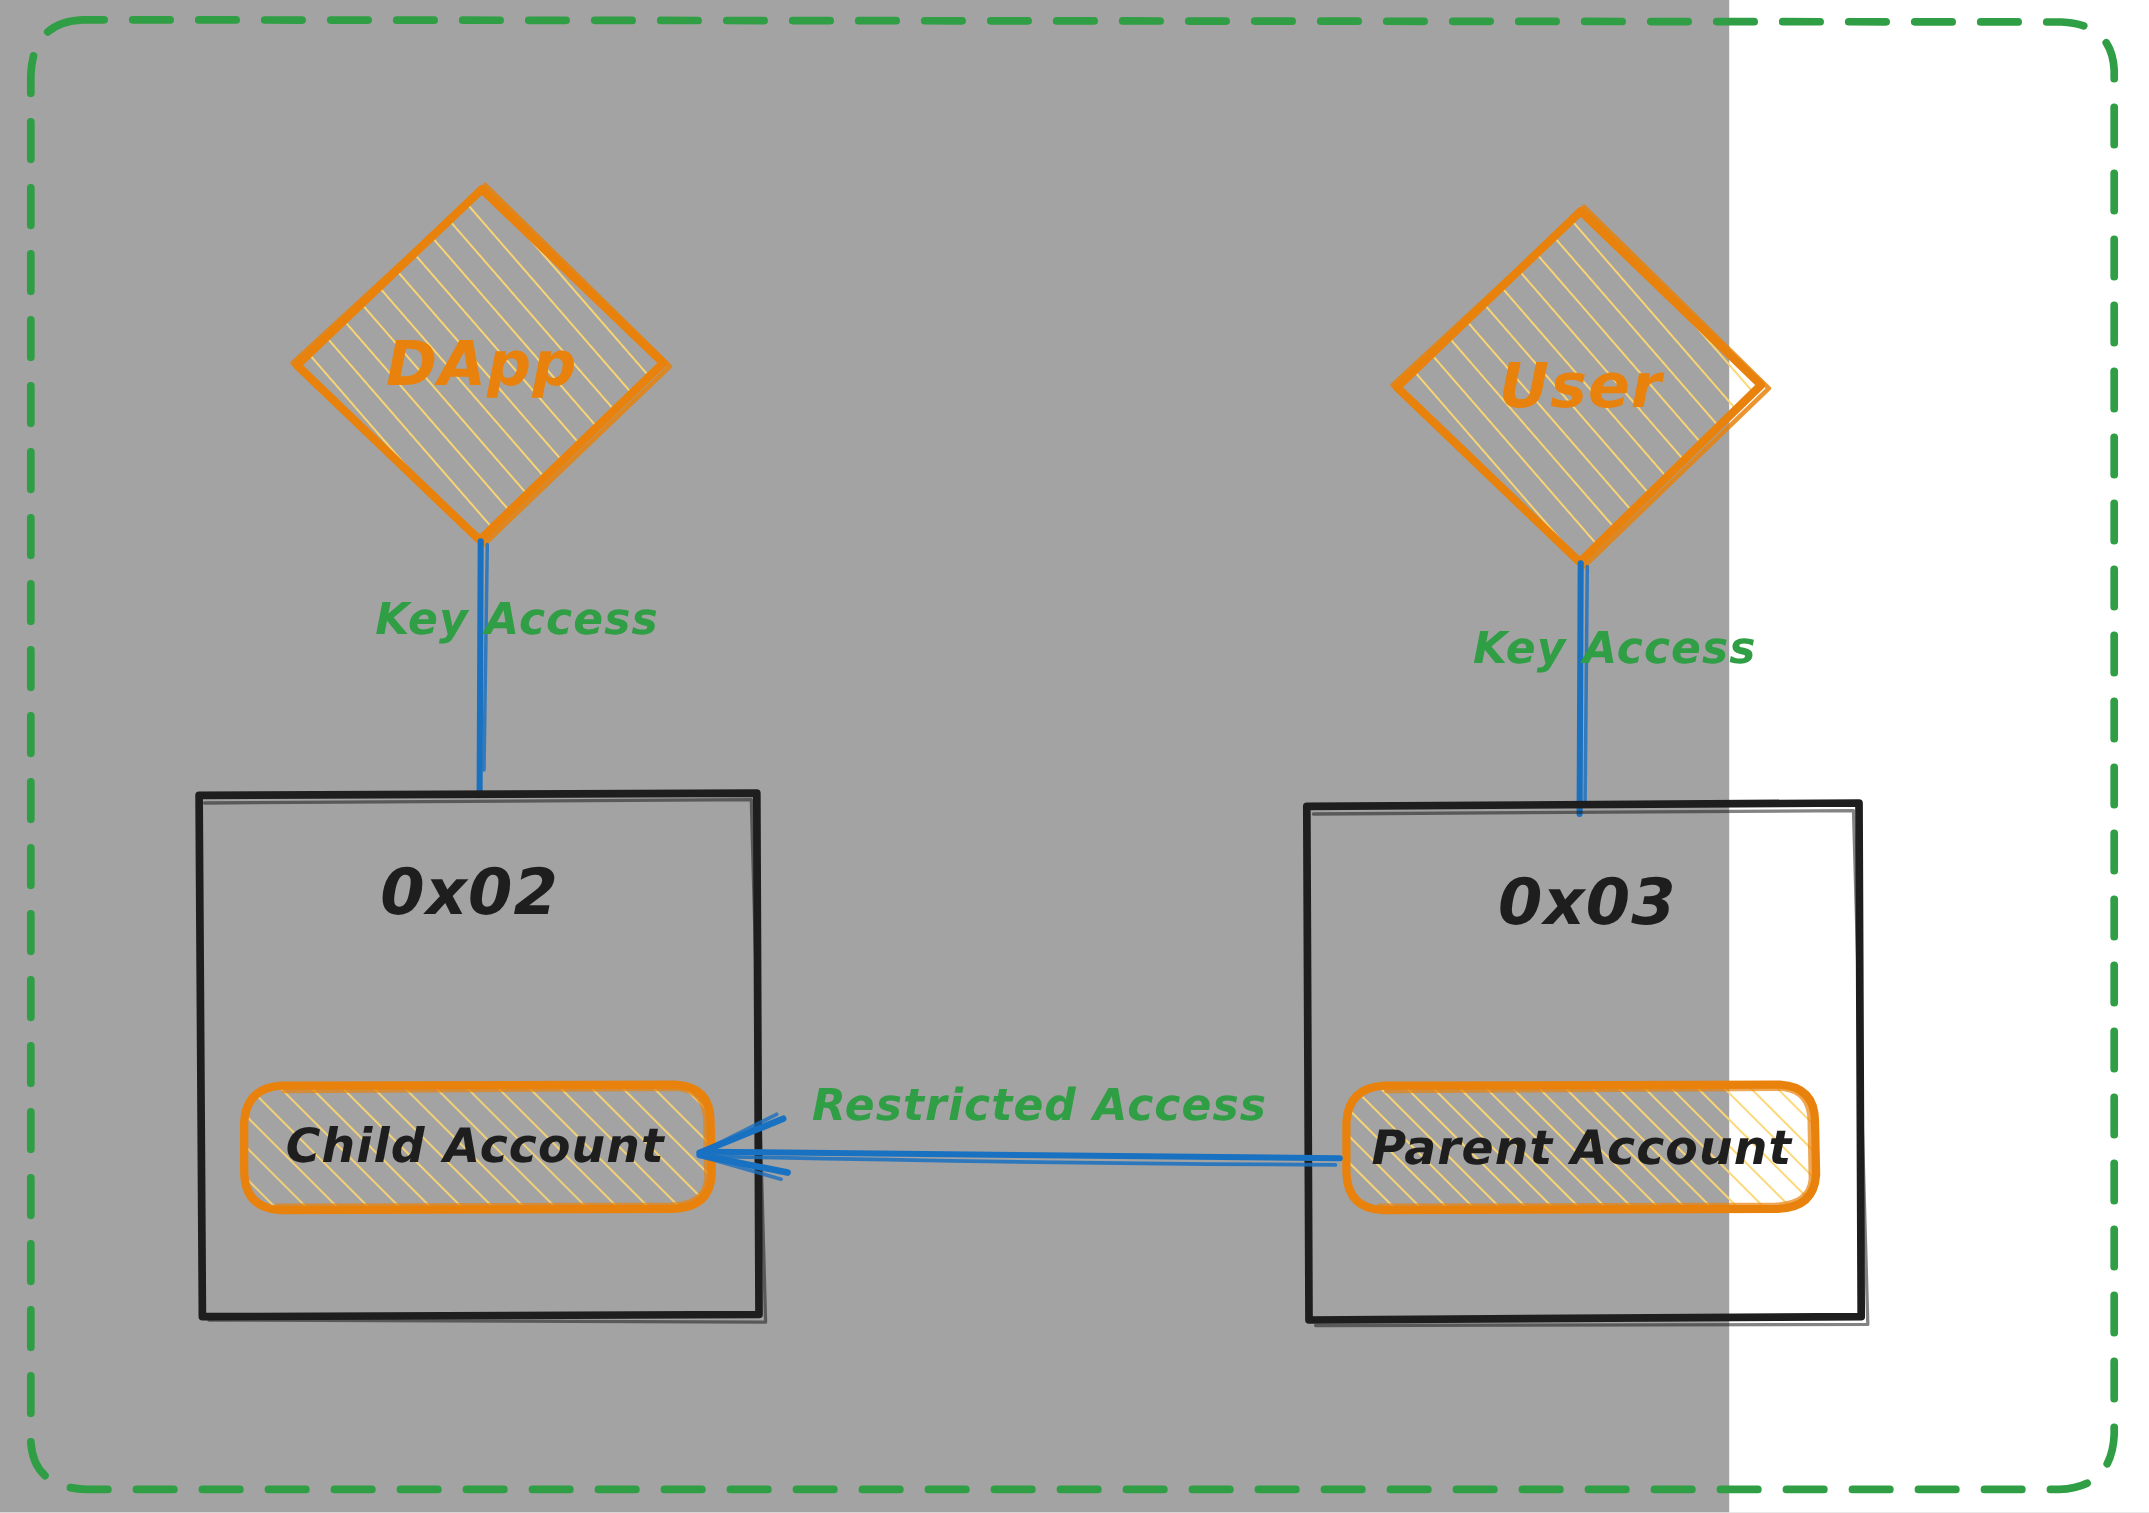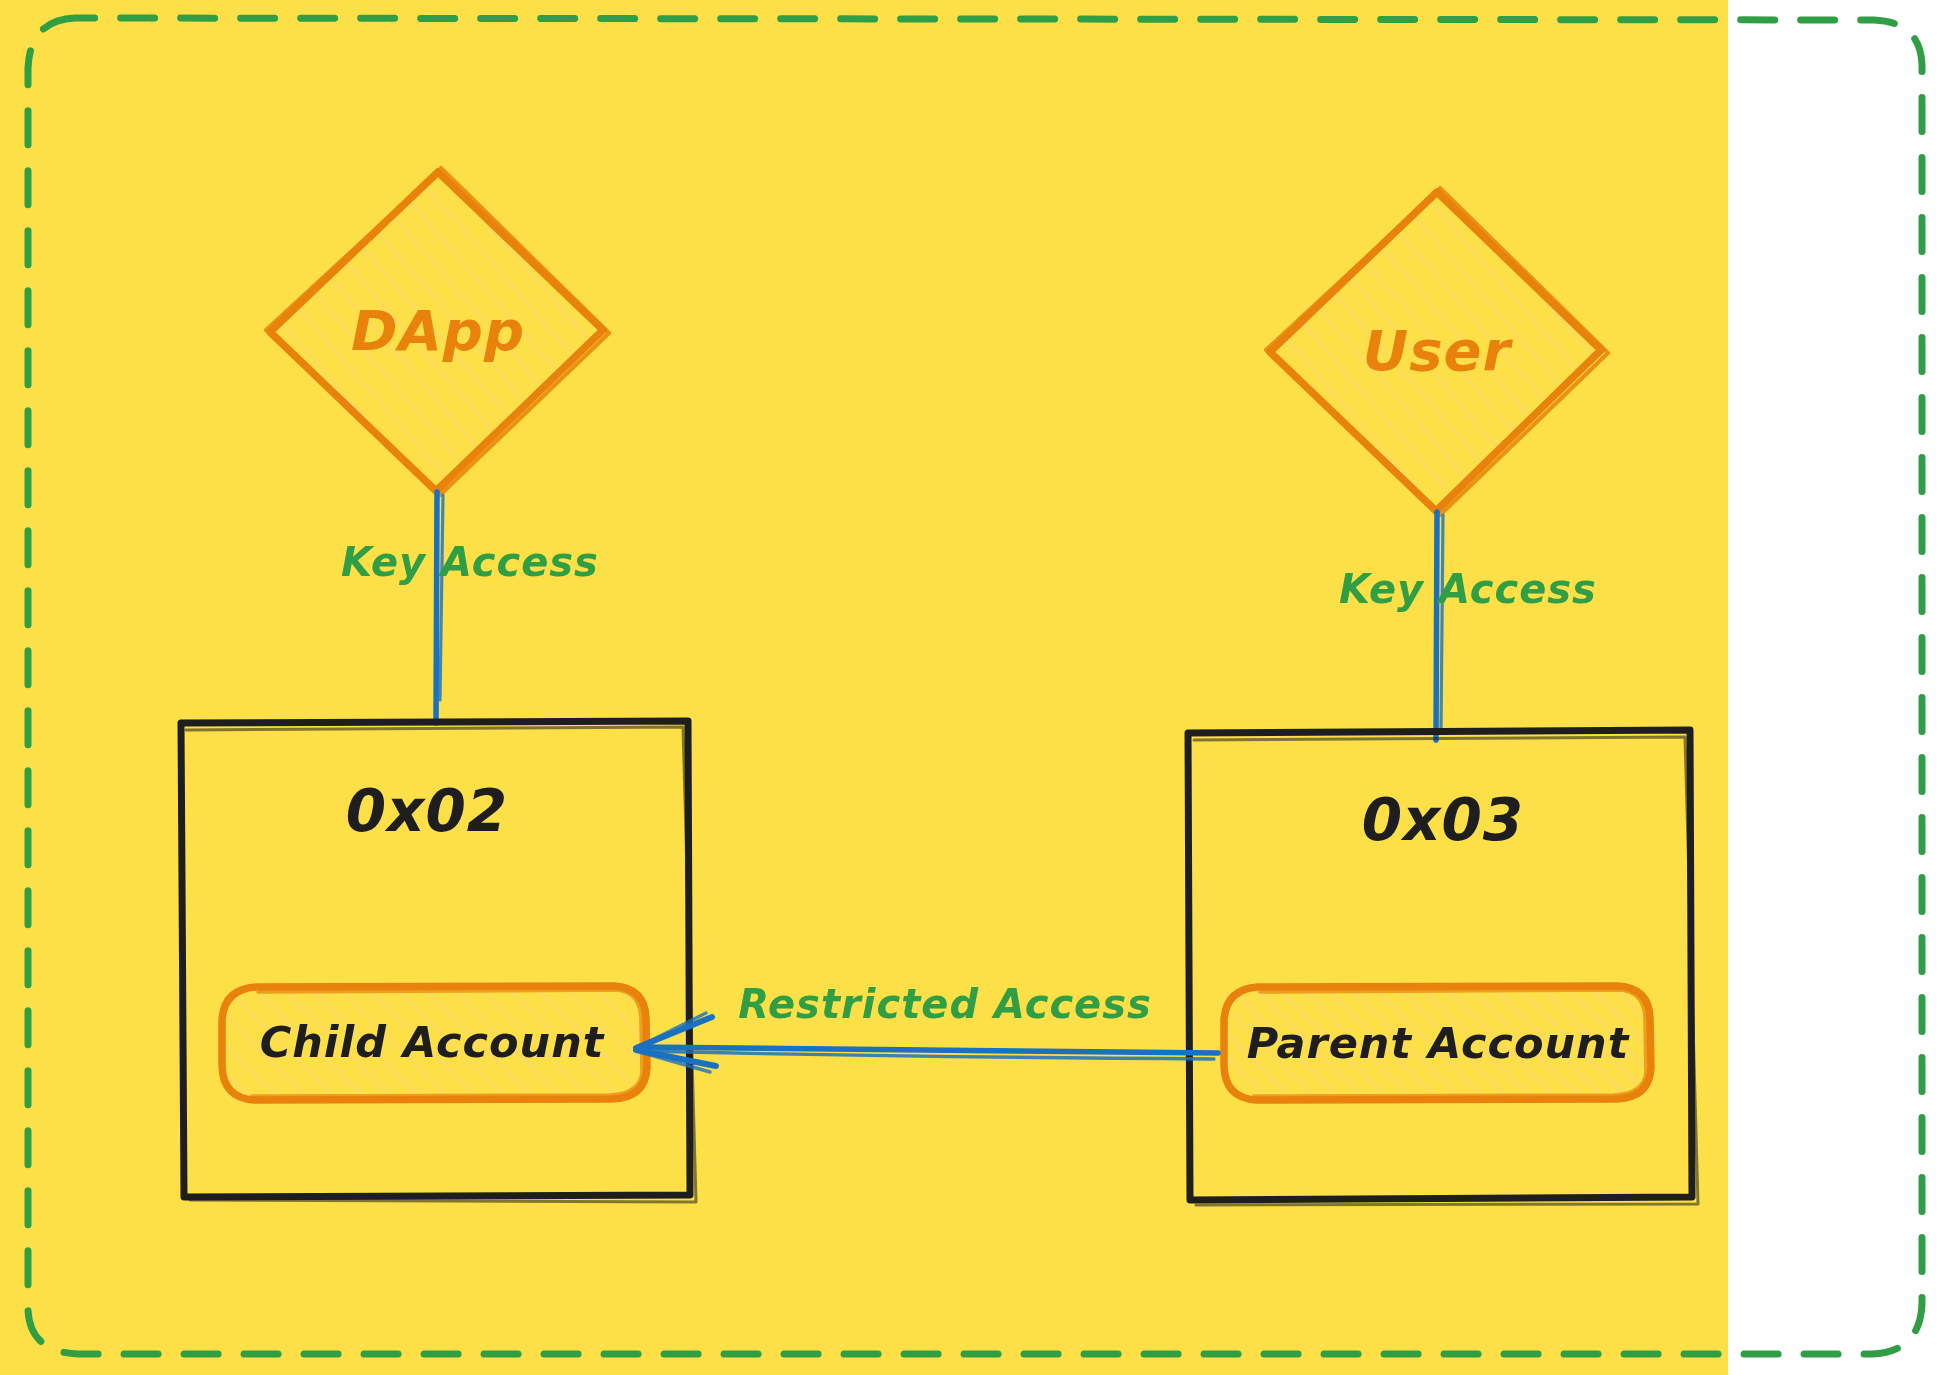--- a/index.html
+++ b/index.html
@@ -8,23 +8,23 @@
     background: #ffffff;
   }
   body {
     width: 1954px;
     height: 1375px;
     font-family: "DejaVu Sans", sans-serif;
     overflow: hidden;
   }
   #canvas {
     position: relative;
-    width: 1728px;
+    width: 1572px;
     height: 1375px;
-    background: #fde047;
+    background: #a3a3a3;
   }
   #scene {
     position: absolute;
     top: 0;
     left: 0;
     width: 1954px;
     height: 1375px;
   }
   .hand-text {
     font-family: "DejaVu Sans", sans-serif;

